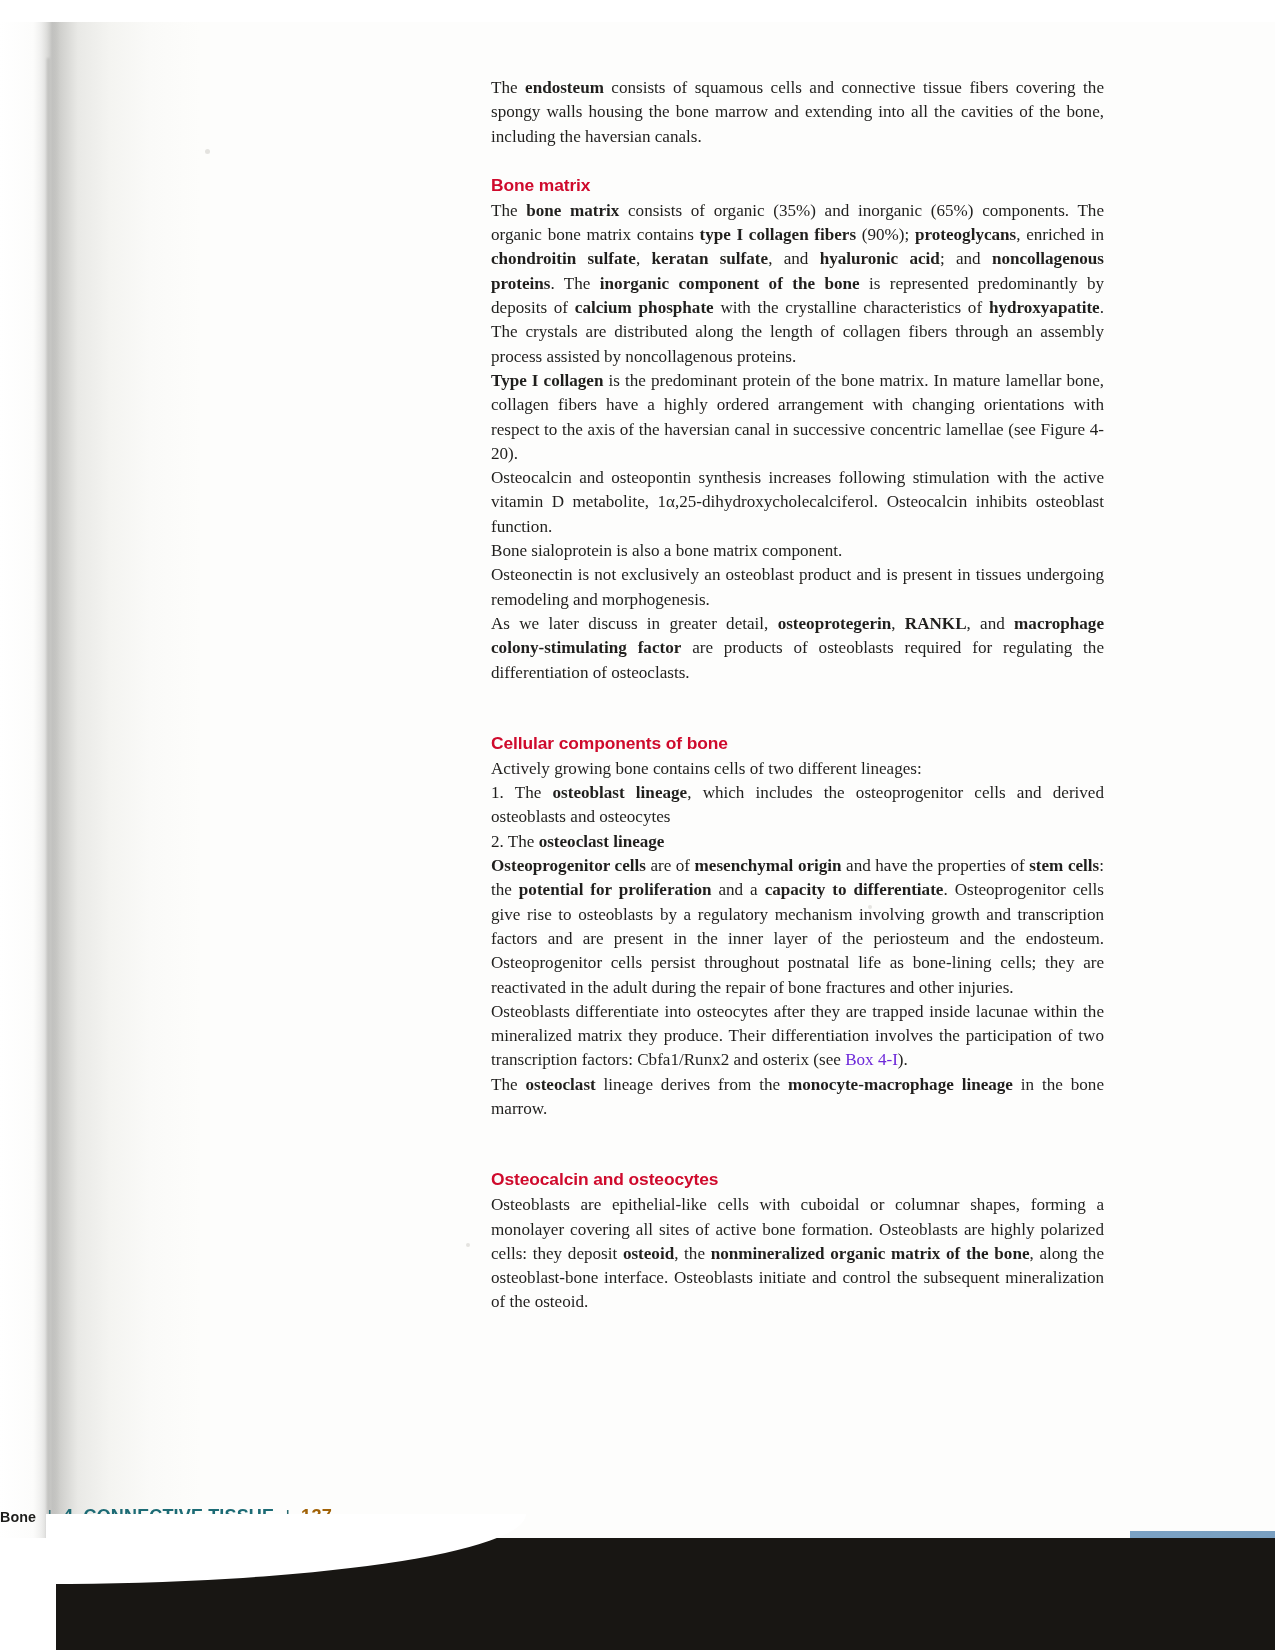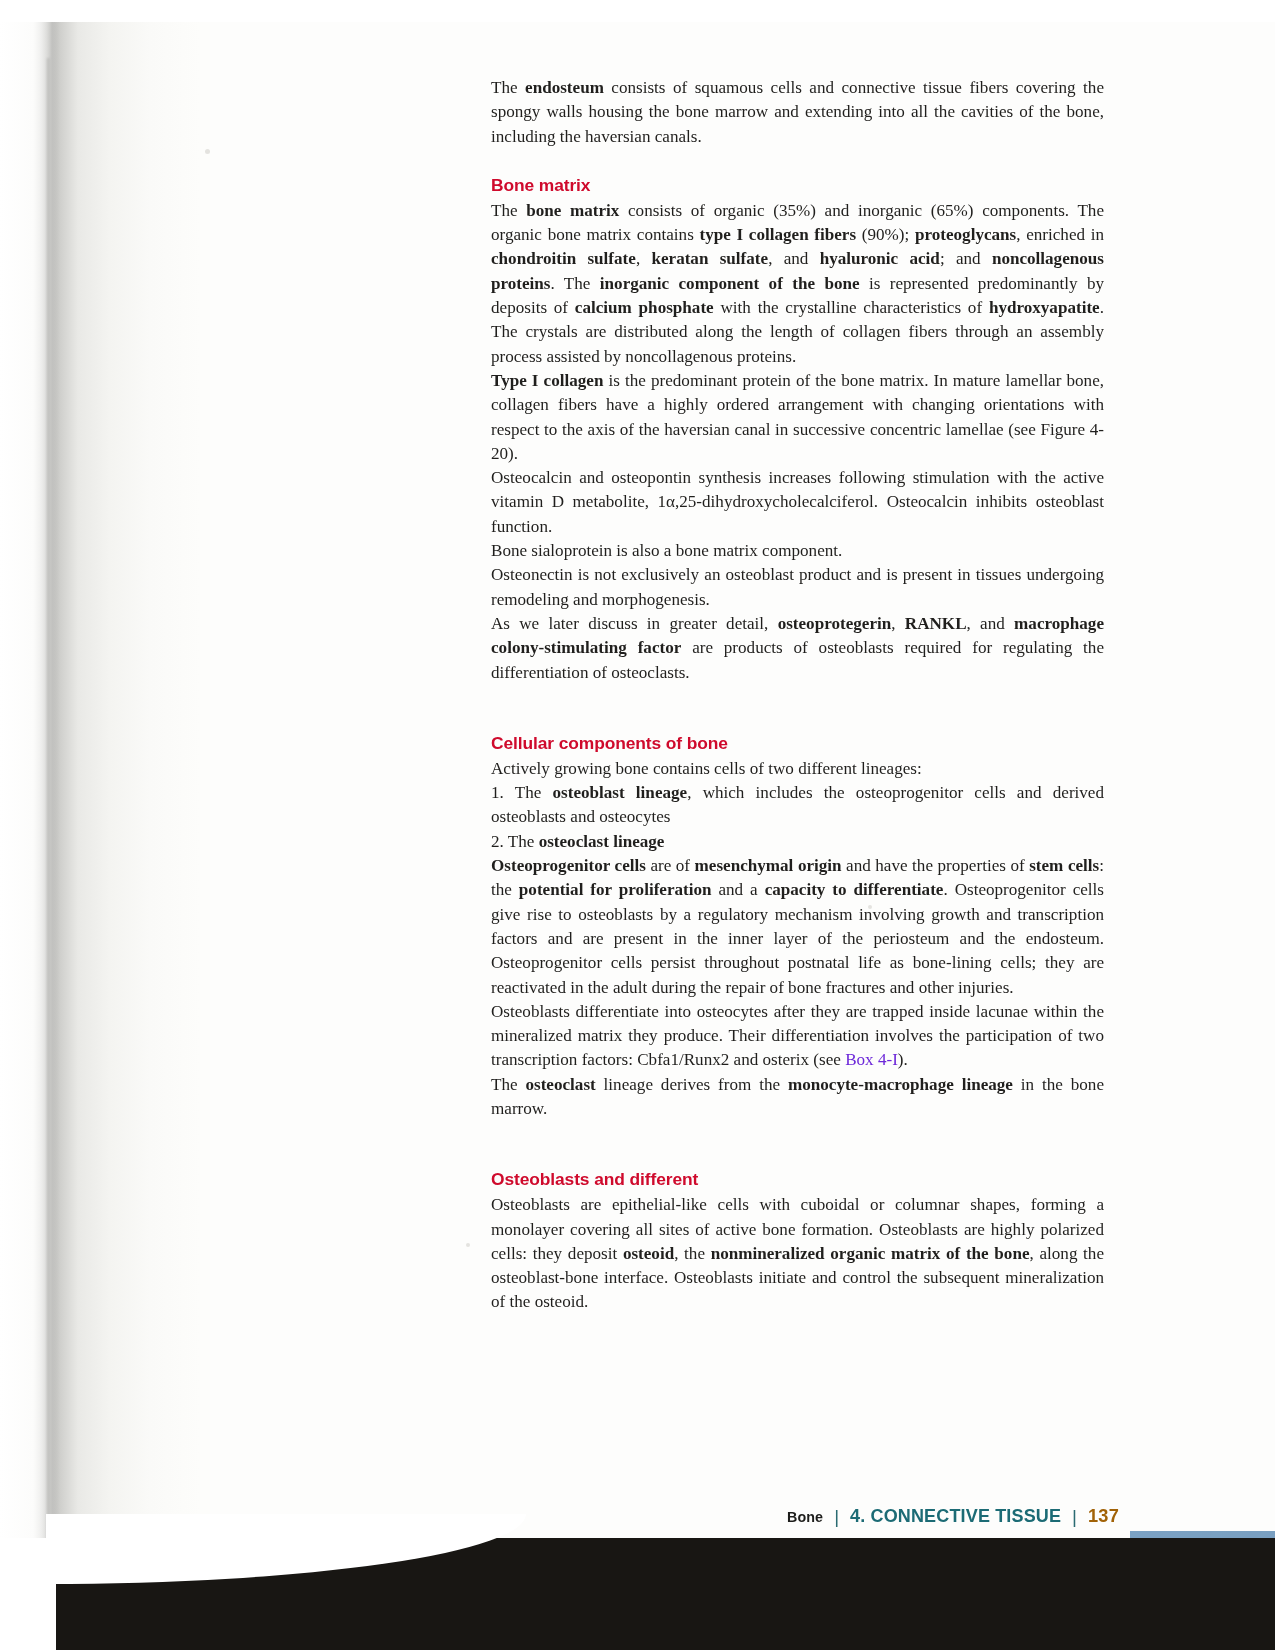--- a/index.html
+++ b/index.html
@@ -140,21 +140,20 @@
 
   .red-ref { color: #6d28d9; }
 
   
   #footer {
     position: absolute;
     left: 0;
     top: 1505px;
     width: 1119px;
     display: flex;
-    justify-content: flex-end;
     align-items: baseline;
     gap: 0;
     font-family: "Liberation Sans", "DejaVu Sans", sans-serif;
   }
   #footer-chapter-sub {
     color: #1d1d1b;
     font-size: 14.3px;
     font-weight: bold;
     letter-spacing: .1px;
   }
@@ -246,21 +245,21 @@
     <div id="sec1-paras">
         <p class=""><span>Actively growing bone contains cells of two different lineages:</span></p>
         <p class="hang-num"><span>1. The </span><b>osteoblast lineage</b><span>, which includes the osteoprogenitor cells and derived osteoblasts and osteocytes</span></p>
         <p class="hang-num"><span>2. The </span><b>osteoclast lineage</b></p>
         <p class="indent"><b>Osteoprogenitor cells</b><span> are of </span><b>mesenchymal origin</b><span> and have the properties of </span><b>stem cells</b><span>: the </span><b>potential for proliferation</b><span> and a </span><b>capacity to differentiate</b><span>. Osteoprogenitor cells give rise to osteoblasts by a regulatory mechanism involving growth and transcription factors and are present in the inner layer of the periosteum and the endosteum. Osteoprogenitor cells persist throughout postnatal life as bone-lining cells; they are reactivated in the adult during the repair of bone fractures and other injuries.</span></p>
         <p class="indent"><span>Osteoblasts differentiate into osteocytes after they are trapped inside lacunae within the mineralized matrix they produce. Their differentiation involves the participation of two transcription factors: Cbfa1/Runx2 and osterix (see </span><span class="red-ref">Box 4-I</span><span>).</span></p>
         <p class="indent"><span>The </span><b>osteoclast</b><span> lineage derives from the </span><b>monocyte-macrophage lineage</b><span> in the bone marrow.</span></p>
       </div>
 
     <div class="gap-before-head-lg"></div>
-    <h2 class="section-head">Osteoblasts and different</h2>
+    <h2 class="section-head">Osteocalcin and osteocytes</h2>
     <div class="gap-after-head"></div>
     <div id="sec2-paras">
         <p class=""><span>Osteoblasts are epithelial-like cells with cuboidal or columnar shapes, forming a monolayer covering all sites of active bone formation. Osteoblasts are highly polarized cells: they deposit </span><b>osteoid</b><span>, the </span><b>nonmineralized organic matrix of the bone</b><span>, along the osteoblast-bone interface. Osteoblasts initiate and control the subsequent mineralization of the osteoid.</span></p>
       </div>
 
   </div>
 
   <div id="footer">
     <span id="footer-chapter-sub">Bone</span>
     <span class="footer-sep">|</span>

